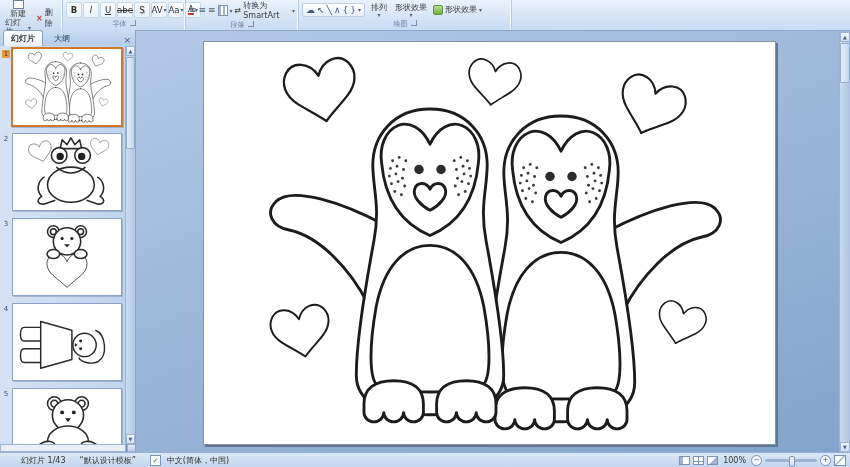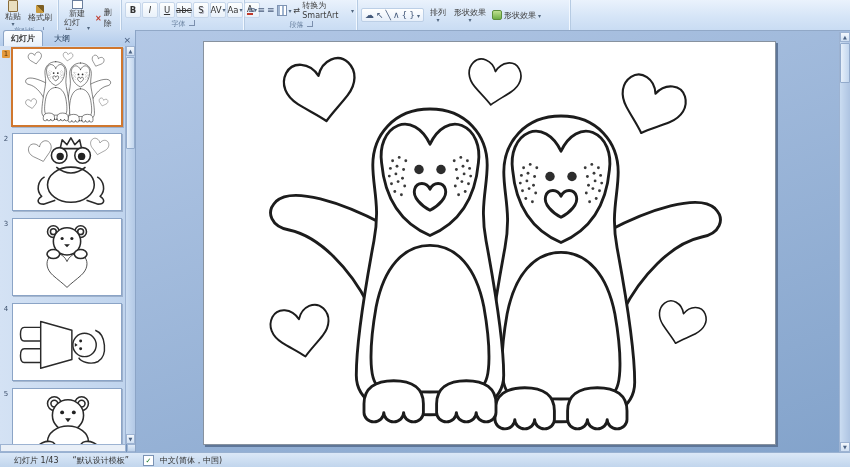--- a/index.html
+++ b/index.html
@@ -87,21 +87,21 @@
   .slide svg{width:100%;height:100%;display:block;}
   .mscroll{position:absolute;right:0;top:1px;width:10px;height:420px;
            background:linear-gradient(90deg,#cadcf1,#aec4e2);border-left:1px solid #9db3d2;}
   .mscroll .sb-btn{width:10px;}
   .mscroll .sb-thumb{width:10px;}
 
   
   .statusbar{position:absolute;left:0;top:452px;width:850px;height:15px;
              background:linear-gradient(#dbe8f7,#bfd4ec);border-top:1px solid #98b1d1;
              display:flex;align-items:center;font-size:8px;color:#333;}
-  .statusbar .sl{margin-left:14px;} .statusbar .gap{margin-left:14px;}
+  .statusbar .sl{margin-left:21px;} .statusbar .gap{margin-left:14px;}
   .spell{width:9px;height:9px;border:1px solid #7b93b4;background:#fff;font-size:7px;
          color:#1a7a2a;display:flex;align-items:center;justify-content:center;margin-left:14px;}
   .sb-right{margin-left:auto;display:flex;align-items:center;gap:3px;margin-right:4px;}
   .vicon{width:11px;height:9px;border:1px solid #7b93b4;background:#fff;box-sizing:border-box;}
   .vi1{background:linear-gradient(90deg,#9fb4d0 0 3px,#fff 3px);}
   .vi2{background:
        linear-gradient(#7b93b4 1px,transparent 1px) 0 4px/11px 11px no-repeat,
        linear-gradient(90deg,#fff 0 4px,#7b93b4 4px 5px,#fff 5px);}
   .vi3{background:linear-gradient(135deg,#fff 55%,#9fb4d0 55%);}
   .zoomtxt{font-size:8px;color:#333;margin:0 2px;}
@@ -230,37 +230,20 @@
           <circle cx="50" cy="24" r="2" fill="#222" stroke="none"></circle>
           <circle cx="62" cy="24" r="2" fill="#222" stroke="none"></circle>
           <path d="M 53,30 L 59,30 L 56,34 Z" fill="#222" stroke="none"></path>
         </g>
       </symbol>
     </defs>
   </svg>
 
   <div class="ribbon">
 
-    <div class="rg" style="width:58px">
-      <div class="rg-body">
-        <div class="vbtn">
-          <span class="paste-icon"></span>
-          <span>粘贴</span>
-          <span class="dd">▾</span>
-        </div>
-        <div class="vbtn">
-          <span class="brush-icon"></span>
-          <span>格式刷</span>
-        </div>
-      </div>
-      <div class="rg-label">
-        <span>剪贴板</span>
-        <span class="launcher"></span>
-      </div>
-    </div>
 
     <div class="rg" style="width:62px">
       <div class="rg-body">
         <div class="vbtn">
           <span class="newslide-icon"></span>
           <span>新建</span>
           <span style="display:flex;align-items:center;gap:1px">
             <span>幻灯片</span>
             <span class="dd">▾</span>
           </span>
@@ -338,20 +321,24 @@
         <div class="vbtn">
           <span>形状效果</span>
           <span class="dd">▾</span>
         </div>
         <div class="hbtn">
           <span class="fx-icon"></span>
           <span>形状效果</span>
           <span class="dd">▾</span>
         </div>
       </div>
+      <div class="rg-label">
+        <span>绘图</span>
+        <span class="launcher"></span>
+      </div>
     </div>
 
 
     <div style="flex:1"></div>
   </div>
 
   <div class="tabsrow">
     <span class="tab active">幻灯片</span>
     <span class="tab inactive">大纲</span>
     <span class="tab-close">×</span>
@@ -428,15 +415,28 @@
       <span class="sb-btn" style="bottom:0">▼</span>
     </div>
   </div>
 
   <div class="statusbar">
     <span class="sl">幻灯片 1/43</span>
     <span class="gap">“默认设计模板”</span>
     <span class="spell">✓</span>
     <span class="gap" style="margin-left:6px">中文(简体，中国)</span>
 
+    <span class="sb-right">
+      <span class="vicon vi1"></span>
+      <span class="vicon vi2"></span>
+      <span class="vicon vi3"></span>
+      <span class="zoomtxt">100%</span>
+      <span class="zbtn">−</span>
+      <span class="ztrack">
+        <span class="ztick"></span>
+        <span class="zthumb"></span>
+      </span>
+      <span class="zbtn">+</span>
+      <span class="fitbtn"></span>
+    </span>
   </div>
 
 </div>
 
 </body></html>

